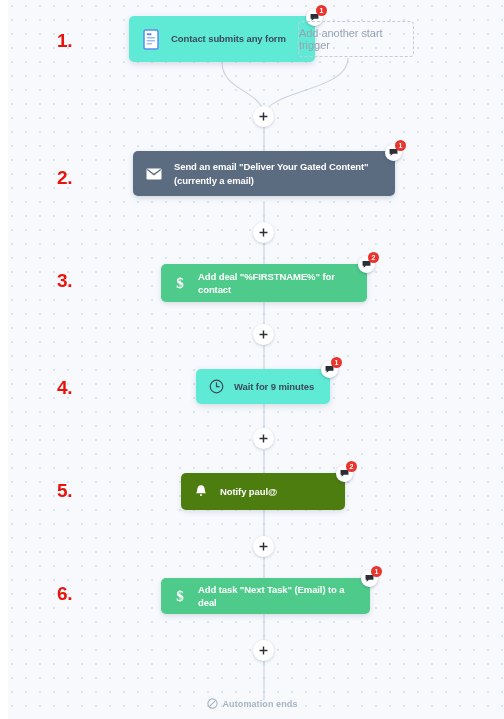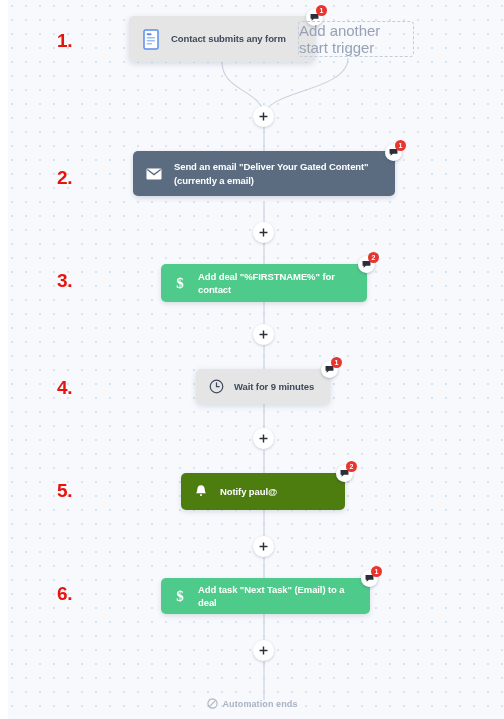--- a/index.html
+++ b/index.html
@@ -41,21 +41,21 @@
   .node .ico{
     display:flex;align-items:center;justify-content:center;
     flex:0 0 auto;
   }
   .node .label{
     font-size:9.5px;font-weight:bold;letter-spacing:-.1px;line-height:1.38;
   }
 
   
   .card-white{
-    background:#e5e5e5;
+    background:#5eead4;
     box-shadow:0 2px 6px rgba(40,60,90,.16);
   }
   .card-white .label{color:#3d4a5c;}
 
   
   .card-slate{background:#5b6b80;box-shadow:0 2px 5px rgba(40,60,90,.18);}
   .card-slate .label{color:#ffffff;}
 
   
   .card-green{background:#4ecb8a;box-shadow:0 2px 5px rgba(40,60,90,.15);}
@@ -65,21 +65,21 @@
   .card-blue{background:#4d7c0f;box-shadow:0 2px 5px rgba(40,60,90,.15);}
   .card-blue .label{color:#ffffff;}
 
   
   .dashed{
     position:absolute;box-sizing:border-box;
     border:1px dashed #c3ccd9;border-radius:4px;background:transparent;
     display:flex;align-items:center;justify-content:center;
     cursor:pointer;
   }
-  .dashed span{font-size:15px;color:#97a3b4;letter-spacing:-.05px;}
+  .dashed span{font-size:11px;color:#97a3b4;letter-spacing:-.05px;}
 
   
   .badge{
     position:absolute;width:17px;height:17px;border-radius:50%;
     background:#ffffff;box-shadow:0 1px 3px rgba(40,60,90,.3);
     display:flex;align-items:center;justify-content:center;
     cursor:pointer;
   }
   .badge .cnt{
     position:absolute;top:-4px;right:-4px;

